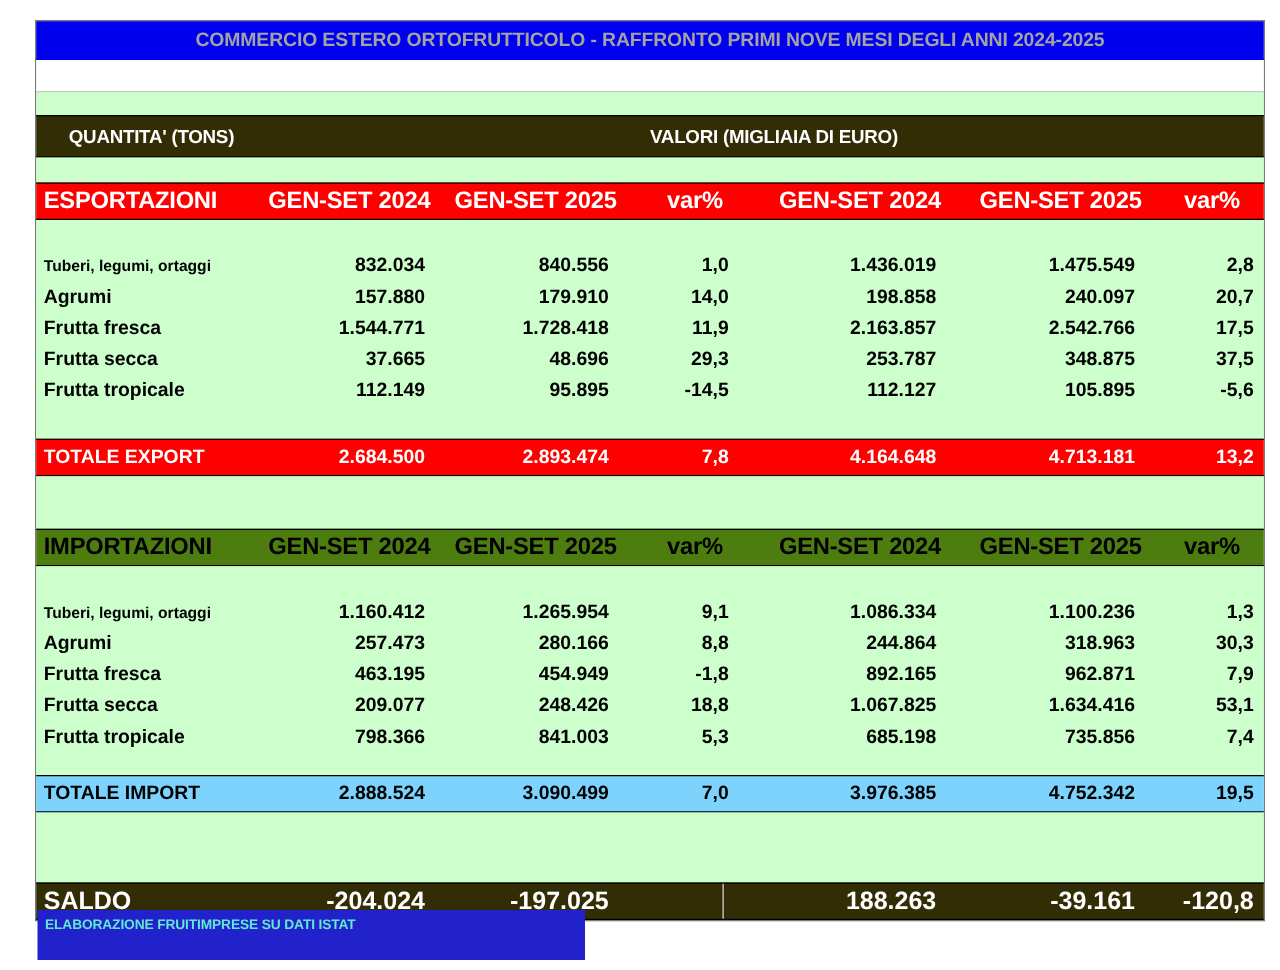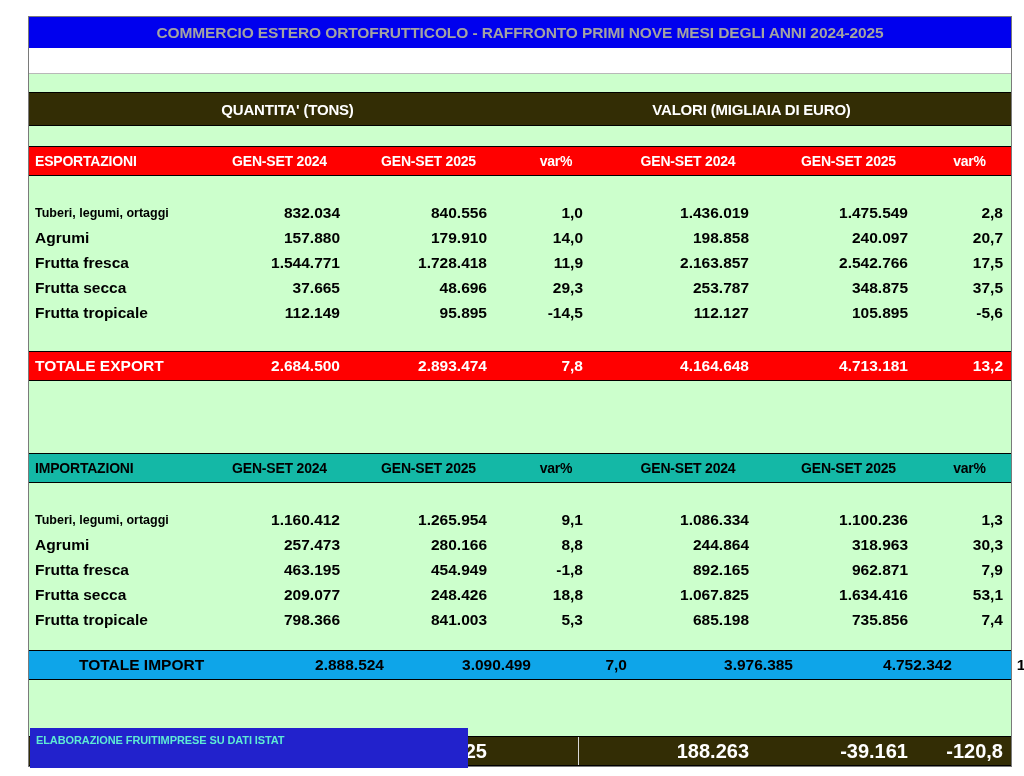--- a/index.html
+++ b/index.html
@@ -87,40 +87,40 @@
   .olive-band {
     height: 32px;
     background: #332D05;
     border-top: 1px solid #000;
     border-bottom: 1px solid #000;
     display: flex;
     align-items: center;
   }
   .olive-band .half {
     width: 50%;
-    text-align: center;
+    text-align: left;
     color: #ffffff;
     font-weight: bold;
     font-size: 15px;
     letter-spacing: -0.2px;
   }
   .olive-band .half.left  { padding-left: 26px; box-sizing: border-box; }
   .olive-band .half.right { padding-right: 28px; box-sizing: border-box; }
 
   
   .hdr-row {
     height: 30px;
     border-top: 1px solid #000;
     border-bottom: 1px solid #000;
     font-weight: bold;
-    font-size: 14px;
+    font-size: 19px;
     letter-spacing: -0.2px;
   }
   .hdr-export { background: #FF0000; color: #ffffff; }
-  .hdr-import { background: #14b8a6; color: #000000; margin-top: 30px; }
+  .hdr-import { background: #4d7c0f; color: #000000; }
   .hdr-row .c-label { text-align: left; padding-left: 6px; }
   .hdr-row .c-q1, .hdr-row .c-q2, .hdr-row .c-v1, .hdr-row .c-v2 { text-align: center; padding-right: 0; }
   .hdr-row .c-qv, .hdr-row .c-vv { text-align: center; padding-right: 0; }
 
   
   .data-row {
     height: 25px;
     background: #CCFFCC;
     font-weight: bold;
     font-size: 15.5px;
@@ -131,21 +131,21 @@
 
   
   .total-row {
     height: 30px;
     border-top: 1px solid #000;
     border-bottom: 1px solid #000;
     font-weight: bold;
     font-size: 15.5px;
   }
   .total-export { background: #FF0000; color: #ffffff; }
-  .total-import { background: #0ea5e9; color: #000000; padding-left: 44px; }
+  .total-import { background: #7dd3fc; color: #000000; }
 
   
   .saldo-row {
     height: 30px;
     background: #332D05;
     color: #ffffff;
     border-top: 1px solid #000;
     border-bottom: 1px solid #000;
     font-weight: bold;
     font-size: 20px;

